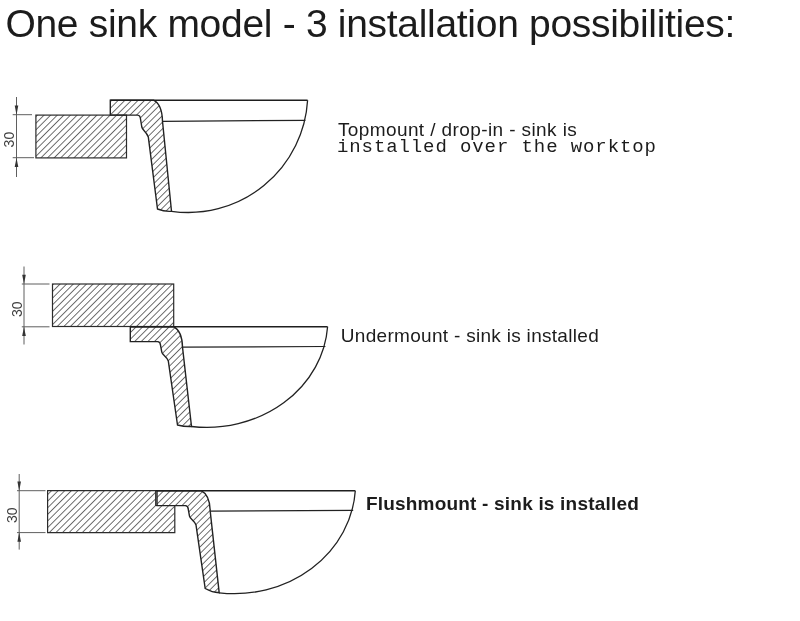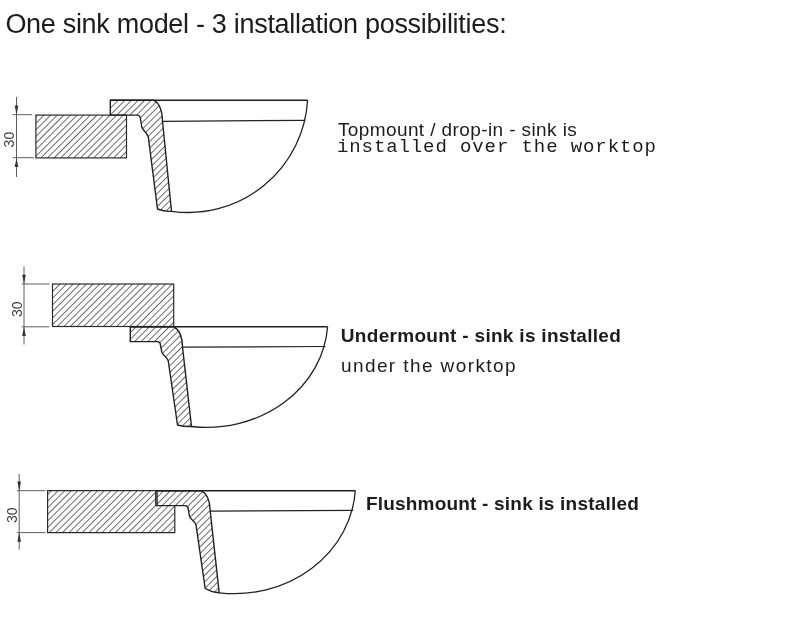--- a/index.html
+++ b/index.html
@@ -1,23 +1,23 @@
 <!DOCTYPE html>
 <html><head>
 <meta charset="utf-8">
 <style>
   html,body{margin:0;padding:0;background:#ffffff;}
   #page{position:relative;width:800px;height:621px;background:#ffffff;overflow:hidden;
         font-family:"Liberation Sans",sans-serif;}
   .txt{position:absolute;color:#1c1c1c;white-space:pre;}
-  #title{left:5.4px;top:1.25px;font-size:27px;line-height:46px;letter-spacing:-0.3px;}
+  #title{left:5.4px;top:1.25px;font-size:39px;line-height:46px;letter-spacing:-0.3px;}
   .body{font-size:19px;line-height:30px;}
   #t1a{left:337.9px;top:114.7px;letter-spacing:0.4px;}
   #t1b{left:337px;top:132px;letter-spacing:0.9px;font-family:Liberation Mono, monospace;}
-  #t2a{left:340.8px;top:321.4px;letter-spacing:0.3px;font-weight:bold;}
+  #t2a{left:340.8px;top:321.4px;letter-spacing:0.3px;}
   #t2b{left:341px;top:351.4px;letter-spacing:1.4px;}
   #t3a{left:365.9px;top:489.1px;letter-spacing:0.2px;font-weight:bold;}
   #t3b{left:367.3px;top:519.1px;letter-spacing:0.85px;}
   svg{position:absolute;left:0;top:0;}
 </style>
 </head>
 <body>
 <div id="page">
 <svg width="800" height="621" viewBox="0 0 800 621">
   <defs>
@@ -84,15 +84,14 @@
            L 210.2 511.1 C 210 502 207.7 494 201.2 490.7 Z" fill="url(#h)" stroke="#222222" stroke-width="1.4"></path>
   <path d="M 155.7 490.7 H 355.3" fill="none" stroke="#1e1e1e" stroke-width="1.5"></path>
   <path d="M 355.3 490.7 A 121.1 110 0 0 1 219.2 592.8" fill="none" stroke="#222222" stroke-width="1.3"></path>
   <path d="M 210.4 511.1 L 353.2 510.4" fill="none" stroke="#222222" stroke-width="1.2"></path>
 </svg>
 
 <div id="title" class="txt">One sink model - 3 installation possibilities:</div>
 <div id="t1a" class="txt body">Topmount / drop-in - sink is</div>
 <div id="t1b" class="txt body">installed over the worktop</div>
 <div id="t2a" class="txt body">Undermount - sink is installed</div>
-<div id="t2b" class="txt body">under the worktop</div>
 <div id="t3a" class="txt body">Flushmount - sink is installed</div>
 </div>
 
 </body></html>

